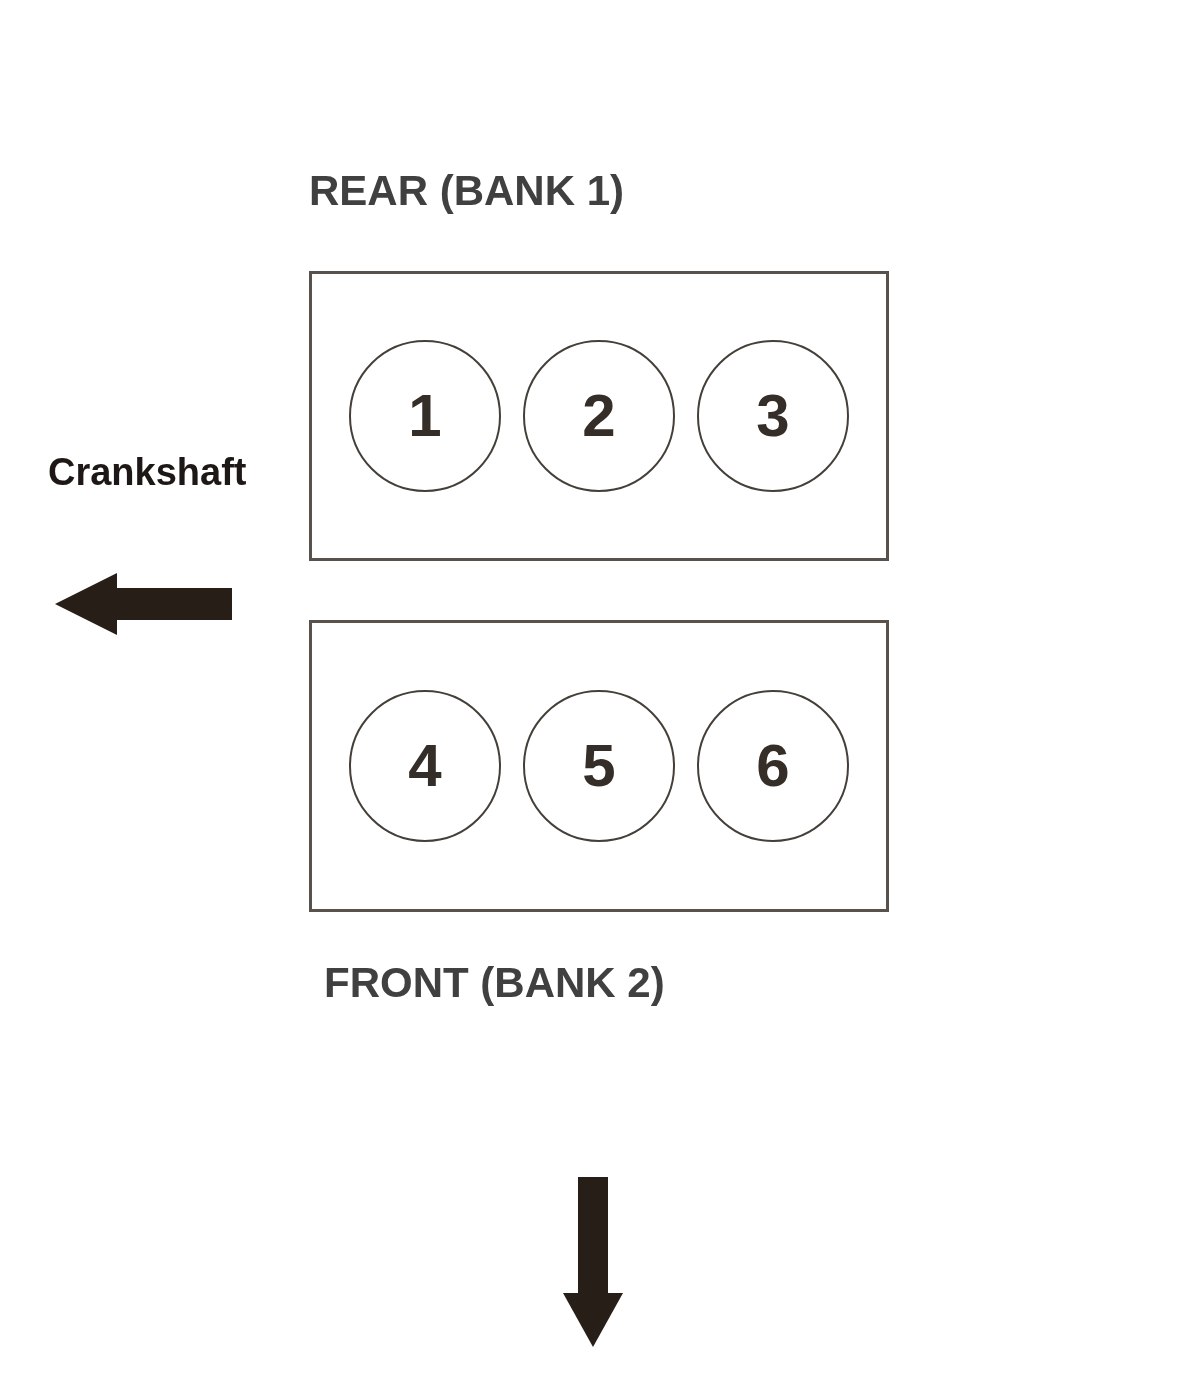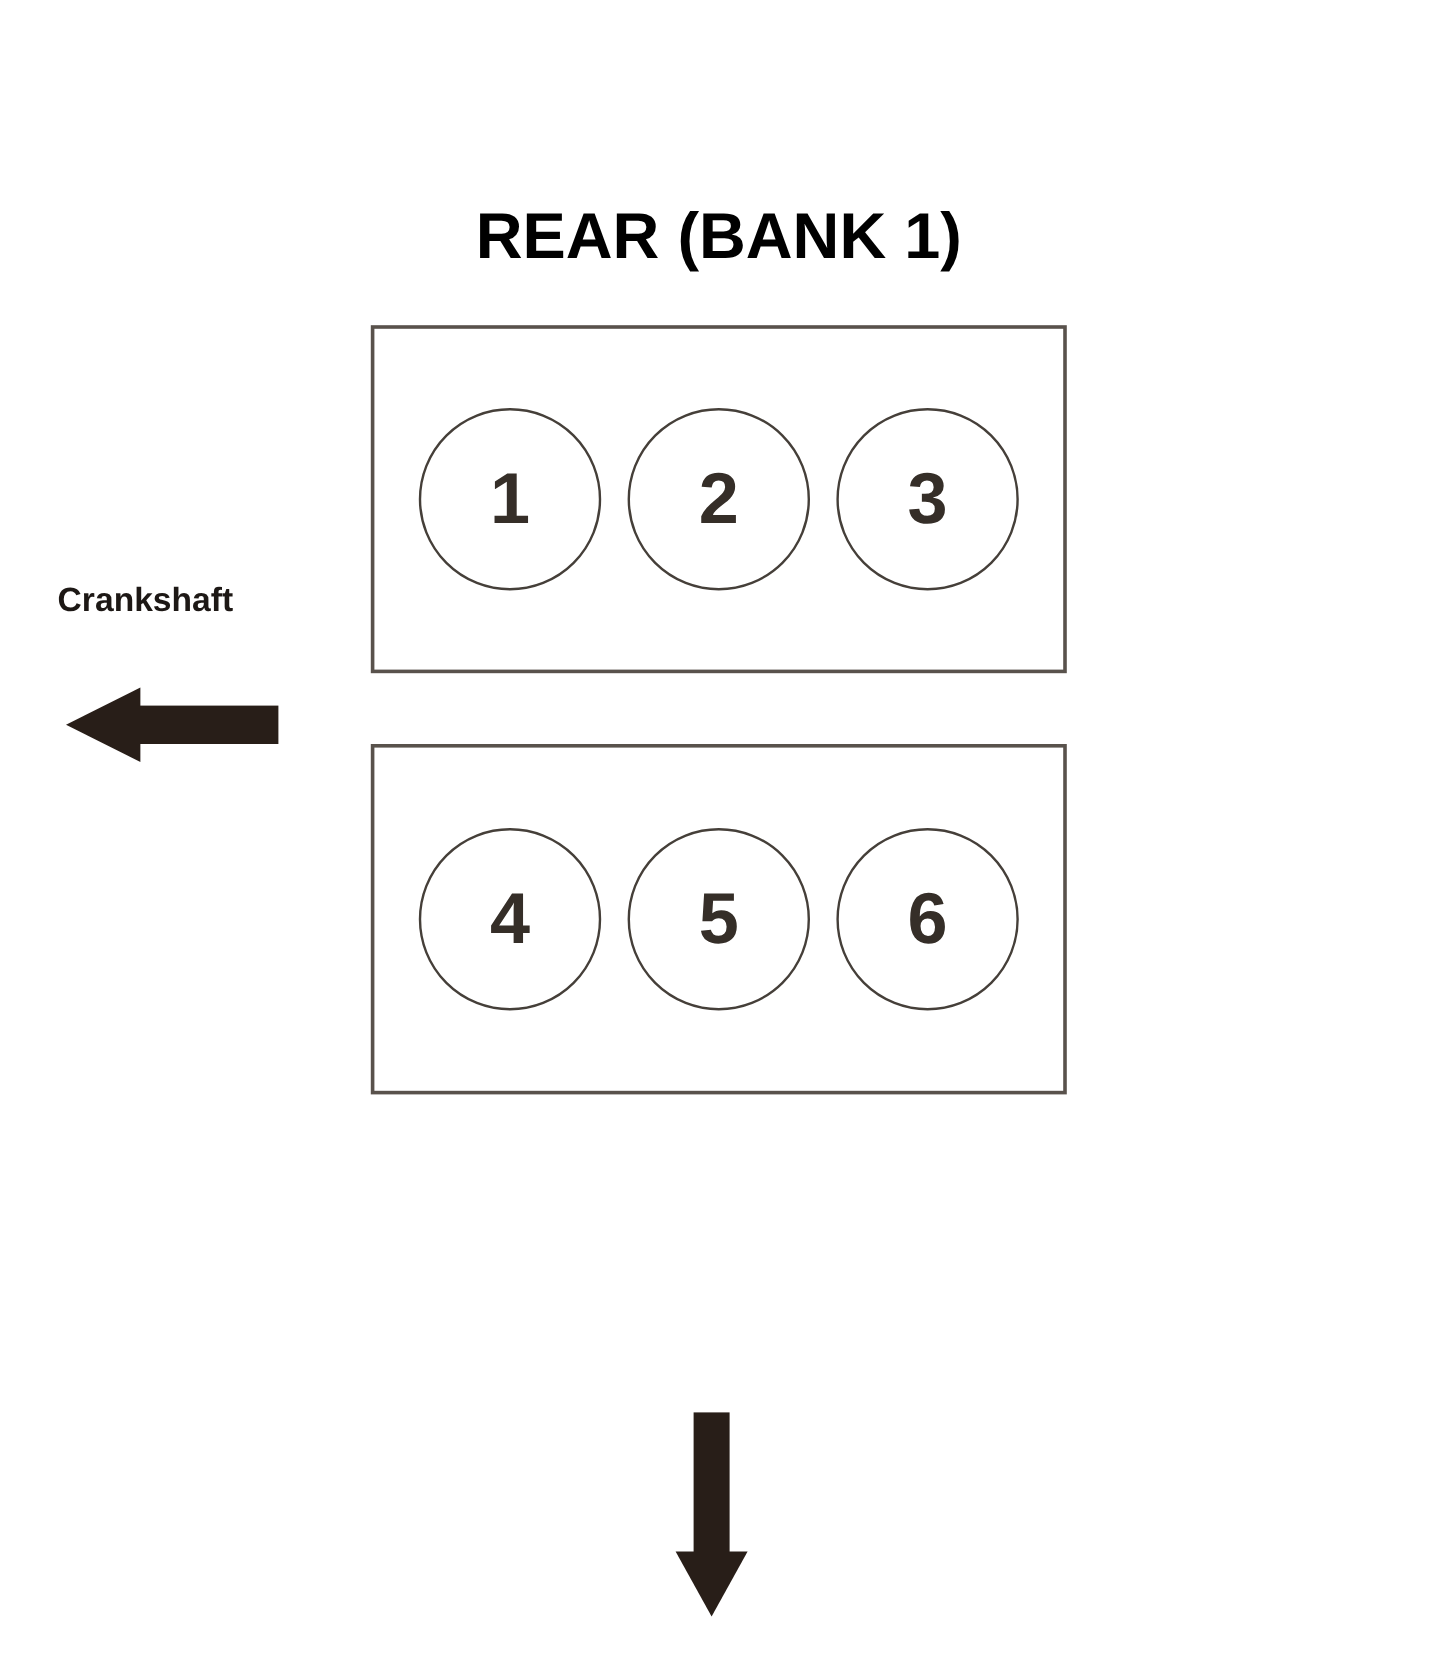--- a/index.html
+++ b/index.html
@@ -11,24 +11,24 @@
     position: relative;
     width: 1200px;
     height: 1390px;
     background: #ffffff;
     font-family: "Liberation Sans", sans-serif;
     overflow: hidden;
   }
   .heading {
     position: absolute;
     font-weight: bold;
-    font-size: 54px;
+    font-size: 42px;
     line-height: 1.0;
-    color: #000000;
-    text-align: center;
+    color: #404040;
+    text-align: left;
     white-space: nowrap;
   }
   .heading.rear   { left: 309px; top: 170px;  width: 580px; }
   .heading.front  { left: 324px; top: 962px;  width: 580px; }
   .heading.vehicle{ left: 320px; top: 1099px; width: 580px; }
 
   .bank-box {
     position: absolute;
     left: 309px;
     width: 580px;
@@ -57,26 +57,25 @@
     font-size: 60px;
     font-weight: bold;
     color: #352e28;
     line-height: 1;
   }
 
   .side-label {
     position: absolute;
     left: 48px;
     top: 452px;
-    font-size: 28px;
+    font-size: 38px;
     font-weight: bold;
     line-height: 40px;
     color: #1d1815;
     white-space: nowrap;
-    margin-top: 28px;
   }
 
   
   .arrow-left {
     position: absolute;
     left: 55px;
     top: 573px;
     width: 177px;
     height: 62px;
   }
@@ -159,20 +158,21 @@
       <span>4</span>
     </div>
     <div class="cyl">
       <span>5</span>
     </div>
     <div class="cyl">
       <span>6</span>
     </div>
   </div>
 
+  <div class="heading front">FRONT (BANK 2)</div>
 
 
   <div class="arrow-down">
     <div class="shaft"></div>
     <div class="head"></div>
   </div>
 
 </div>
 
 </body></html>

